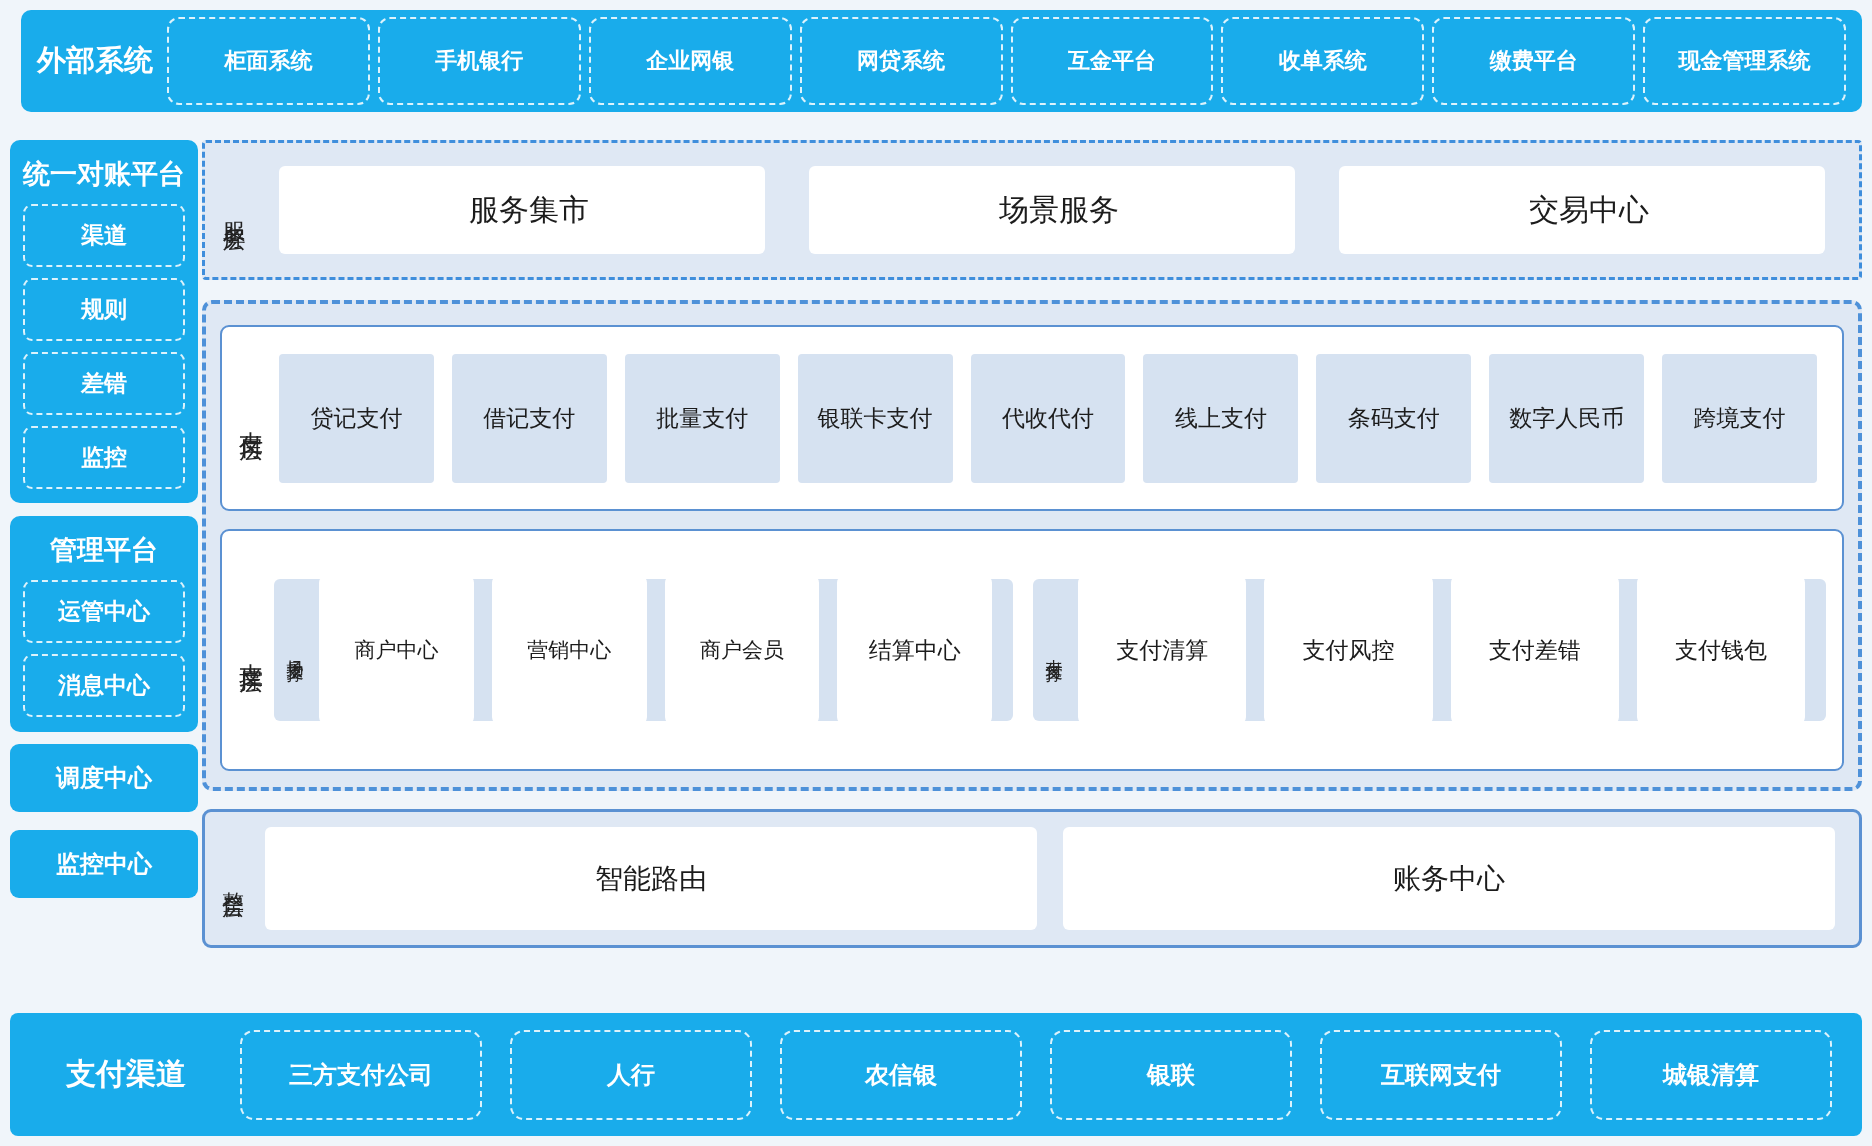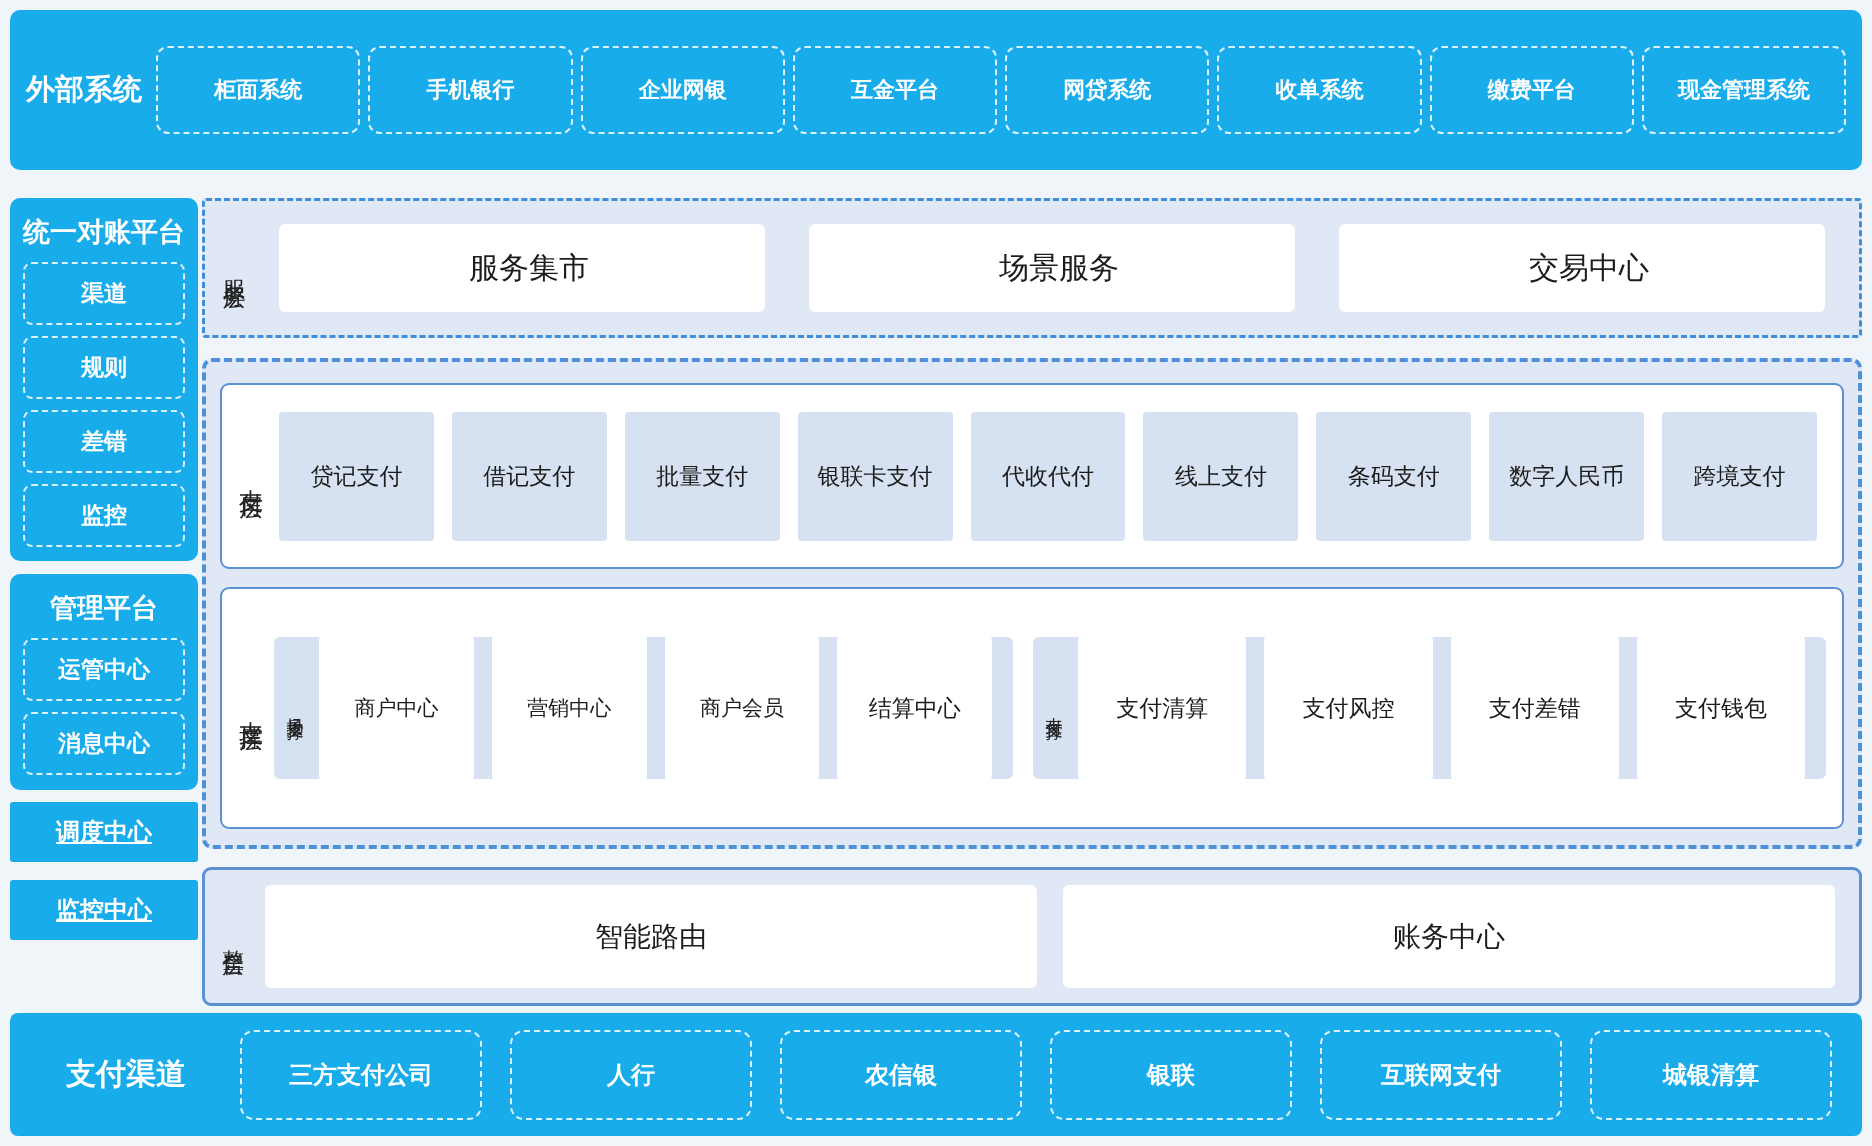--- a/index.html
+++ b/index.html
@@ -11,21 +11,21 @@
   html,body{margin:0;padding:0;}
   body{
     width:1872px;height:1146px;background:var(--page_bg);
     font-family:"Liberation Sans", sans-serif;color:var(--text_dark);
     position:relative;overflow:hidden;
   }
   .page{position:absolute;inset:0;padding:10px;display:flex;flex-direction:column;}
 
   
   .cyanbar{background:var(--cyan);border-radius:10px;display:flex;align-items:center;color:#fff;}
-  .top-bar{height:160px;padding:0 12px 0 6px;flex:0 0 auto;}
+  .top-bar{height:102px;padding:0 12px 0 6px;flex:0 0 auto;margin-left:11px;}
   .bar-title{font-weight:bold;text-align:center;line-height:1.15;}
   .top-bar .bar-title{width:136px;font-size:29px;flex:0 0 auto;}
   .dash-chip{
     border:2px dashed var(--white_dash);border-radius:12px;
     display:flex;align-items:center;justify-content:center;
     font-size:22px;font-weight:600;color:#fff;
   }
   .top-bar .dash-chip{flex:1;height:88px;margin:0 4px;}
 
   .bottom-bar{height:123px;margin-top:30px;border-radius:8px;padding:0 16px;flex:0 0 auto;}
@@ -39,22 +39,22 @@
   .sidebar{width:188px;flex:0 0 auto;display:flex;flex-direction:column;}
   .side-block{background:var(--cyan);border-radius:10px;color:#fff;}
   .side-block .blk-title{font-size:27px;font-weight:bold;text-align:center;margin:16px 2px 12px;}
   .side-item{
     height:63px;margin:11px 13px;border:2px dashed var(--white_dash);border-radius:9px;
     display:flex;align-items:center;justify-content:center;font-size:23px;font-weight:700;
   }
   .blk-recon{padding-bottom:3px;}
   .blk-mgmt{margin-top:13px;padding-bottom:4px;}
   .solo-block{
-    background:var(--cyan);border-radius:3px;color:#fff;height:60px;
-    display:flex;align-items:center;justify-content:center;font-size:24px;font-weight:600;text-decoration:underline;
+    background:var(--cyan);border-radius:9px;color:#fff;height:68px;
+    display:flex;align-items:center;justify-content:center;font-size:24px;font-weight:600;
   }
   .solo-1{margin-top:12px;}
   .solo-2{margin-top:18px;}
 
   
   .main{flex:1 1 auto;display:flex;flex-direction:column;min-width:0;}
 
   .v-label{
     writing-mode:vertical-rl;text-orientation:upright;
     color:#222;letter-spacing:4px;line-height:1;flex:0 0 auto;
@@ -118,22 +118,22 @@
 </head>
 <body>
 
 <div class="page">
 
   <div class="cyanbar top-bar">
     <div class="bar-title">外部系统</div>
     <div class="dash-chip">柜面系统</div>
     <div class="dash-chip">手机银行</div>
     <div class="dash-chip">企业网银</div>
+    <div class="dash-chip">网贷系统</div>
     <div class="dash-chip">互金平台</div>
-    <div class="dash-chip">网贷系统</div>
     <div class="dash-chip">收单系统</div>
     <div class="dash-chip">缴费平台</div>
     <div class="dash-chip">现金管理系统</div>
   </div>
 
   <div class="middle">
 
     <div class="sidebar">
 
       <div class="side-block blk-recon">

